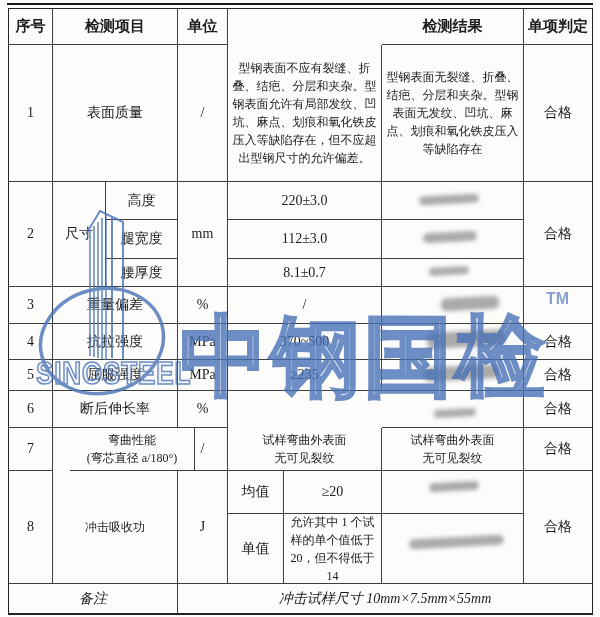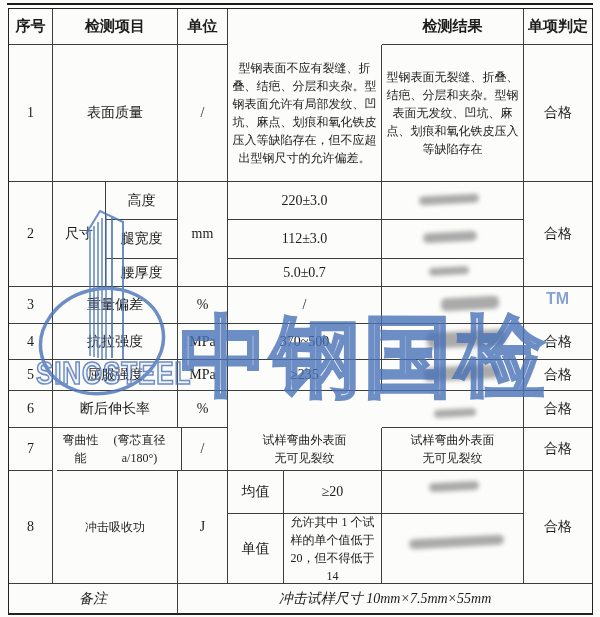--- a/index.html
+++ b/index.html
@@ -75,21 +75,21 @@
   <div class="c last-col" style="left:515px;top:36px;width:68px;height:137px">合格</div>
 
   <div class="c" style="left:0;top:173px;width:44px;height:105px">2</div>
   <div class="c" style="left:44px;top:173px;width:53px;height:105px">尺寸</div>
   <div class="c" style="left:97px;top:173px;width:72px;height:38px">高度</div>
   <div class="c" style="left:97px;top:211px;width:72px;height:39px">腿宽度</div>
   <div class="c" style="left:97px;top:250px;width:72px;height:28px">腰厚度</div>
   <div class="c" style="left:169px;top:173px;width:50px;height:105px">mm</div>
   <div class="c" style="left:219px;top:173px;width:154px;height:38px">220±3.0</div>
   <div class="c" style="left:219px;top:211px;width:154px;height:39px">112±3.0</div>
-  <div class="c" style="left:219px;top:250px;width:154px;height:28px">5.0±0.7</div>
+  <div class="c" style="left:219px;top:250px;width:154px;height:28px">8.1±0.7</div>
   <div class="c" style="left:373px;top:173px;width:142px;height:38px"></div>
   <div class="c" style="left:373px;top:211px;width:142px;height:39px"></div>
   <div class="c" style="left:373px;top:250px;width:142px;height:28px"></div>
   <div class="c last-col" style="left:515px;top:173px;width:68px;height:105px">合格</div>
 
   <div class="c" style="left:0;top:278px;width:44px;height:37px">3</div>
   <div class="c" style="left:44px;top:278px;width:125px;height:37px">重量偏差</div>
   <div class="c" style="left:169px;top:278px;width:50px;height:37px">%</div>
   <div class="c" style="left:219px;top:278px;width:154px;height:37px">/</div>
   <div class="c" style="left:373px;top:278px;width:142px;height:37px"></div>
@@ -109,21 +109,21 @@
   <div class="c" style="left:373px;top:351px;width:142px;height:31px"></div>
   <div class="c last-col" style="left:515px;top:351px;width:68px;height:31px">合格</div>
 
   <div class="c" style="left:0;top:382px;width:44px;height:37px">6</div>
   <div class="c" style="left:44px;top:382px;width:125px;height:37px">断后伸长率</div>
   <div class="c" style="left:169px;top:382px;width:50px;height:37px">%</div>
   <div class="c" style="left:373px;top:382px;width:142px;height:37px"></div>
   <div class="c last-col" style="left:515px;top:382px;width:68px;height:37px">合格</div>
 
   <div class="c" style="left:0;top:419px;width:44px;height:43px">7</div>
-  <div class="c small" style="left:48px;top:419px;width:125px;height:43px;flex-direction:row">
+  <div class="c small" style="left:61px;top:419px;width:125px;height:43px;flex-direction:column">
     <span>弯曲性能</span>
     <span>(弯芯直径 a/180°)</span>
   </div>
   <div class="c" style="left:169px;top:419px;width:50px;height:43px">/</div>
   <div class="c small pre" style="left:219px;top:419px;width:154px;height:43px">试样弯曲外表面
 无可见裂纹</div>
   <div class="c small pre" style="left:373px;top:419px;width:142px;height:43px">试样弯曲外表面
 无可见裂纹</div>
   <div class="c last-col" style="left:515px;top:419px;width:68px;height:43px">合格</div>
 

